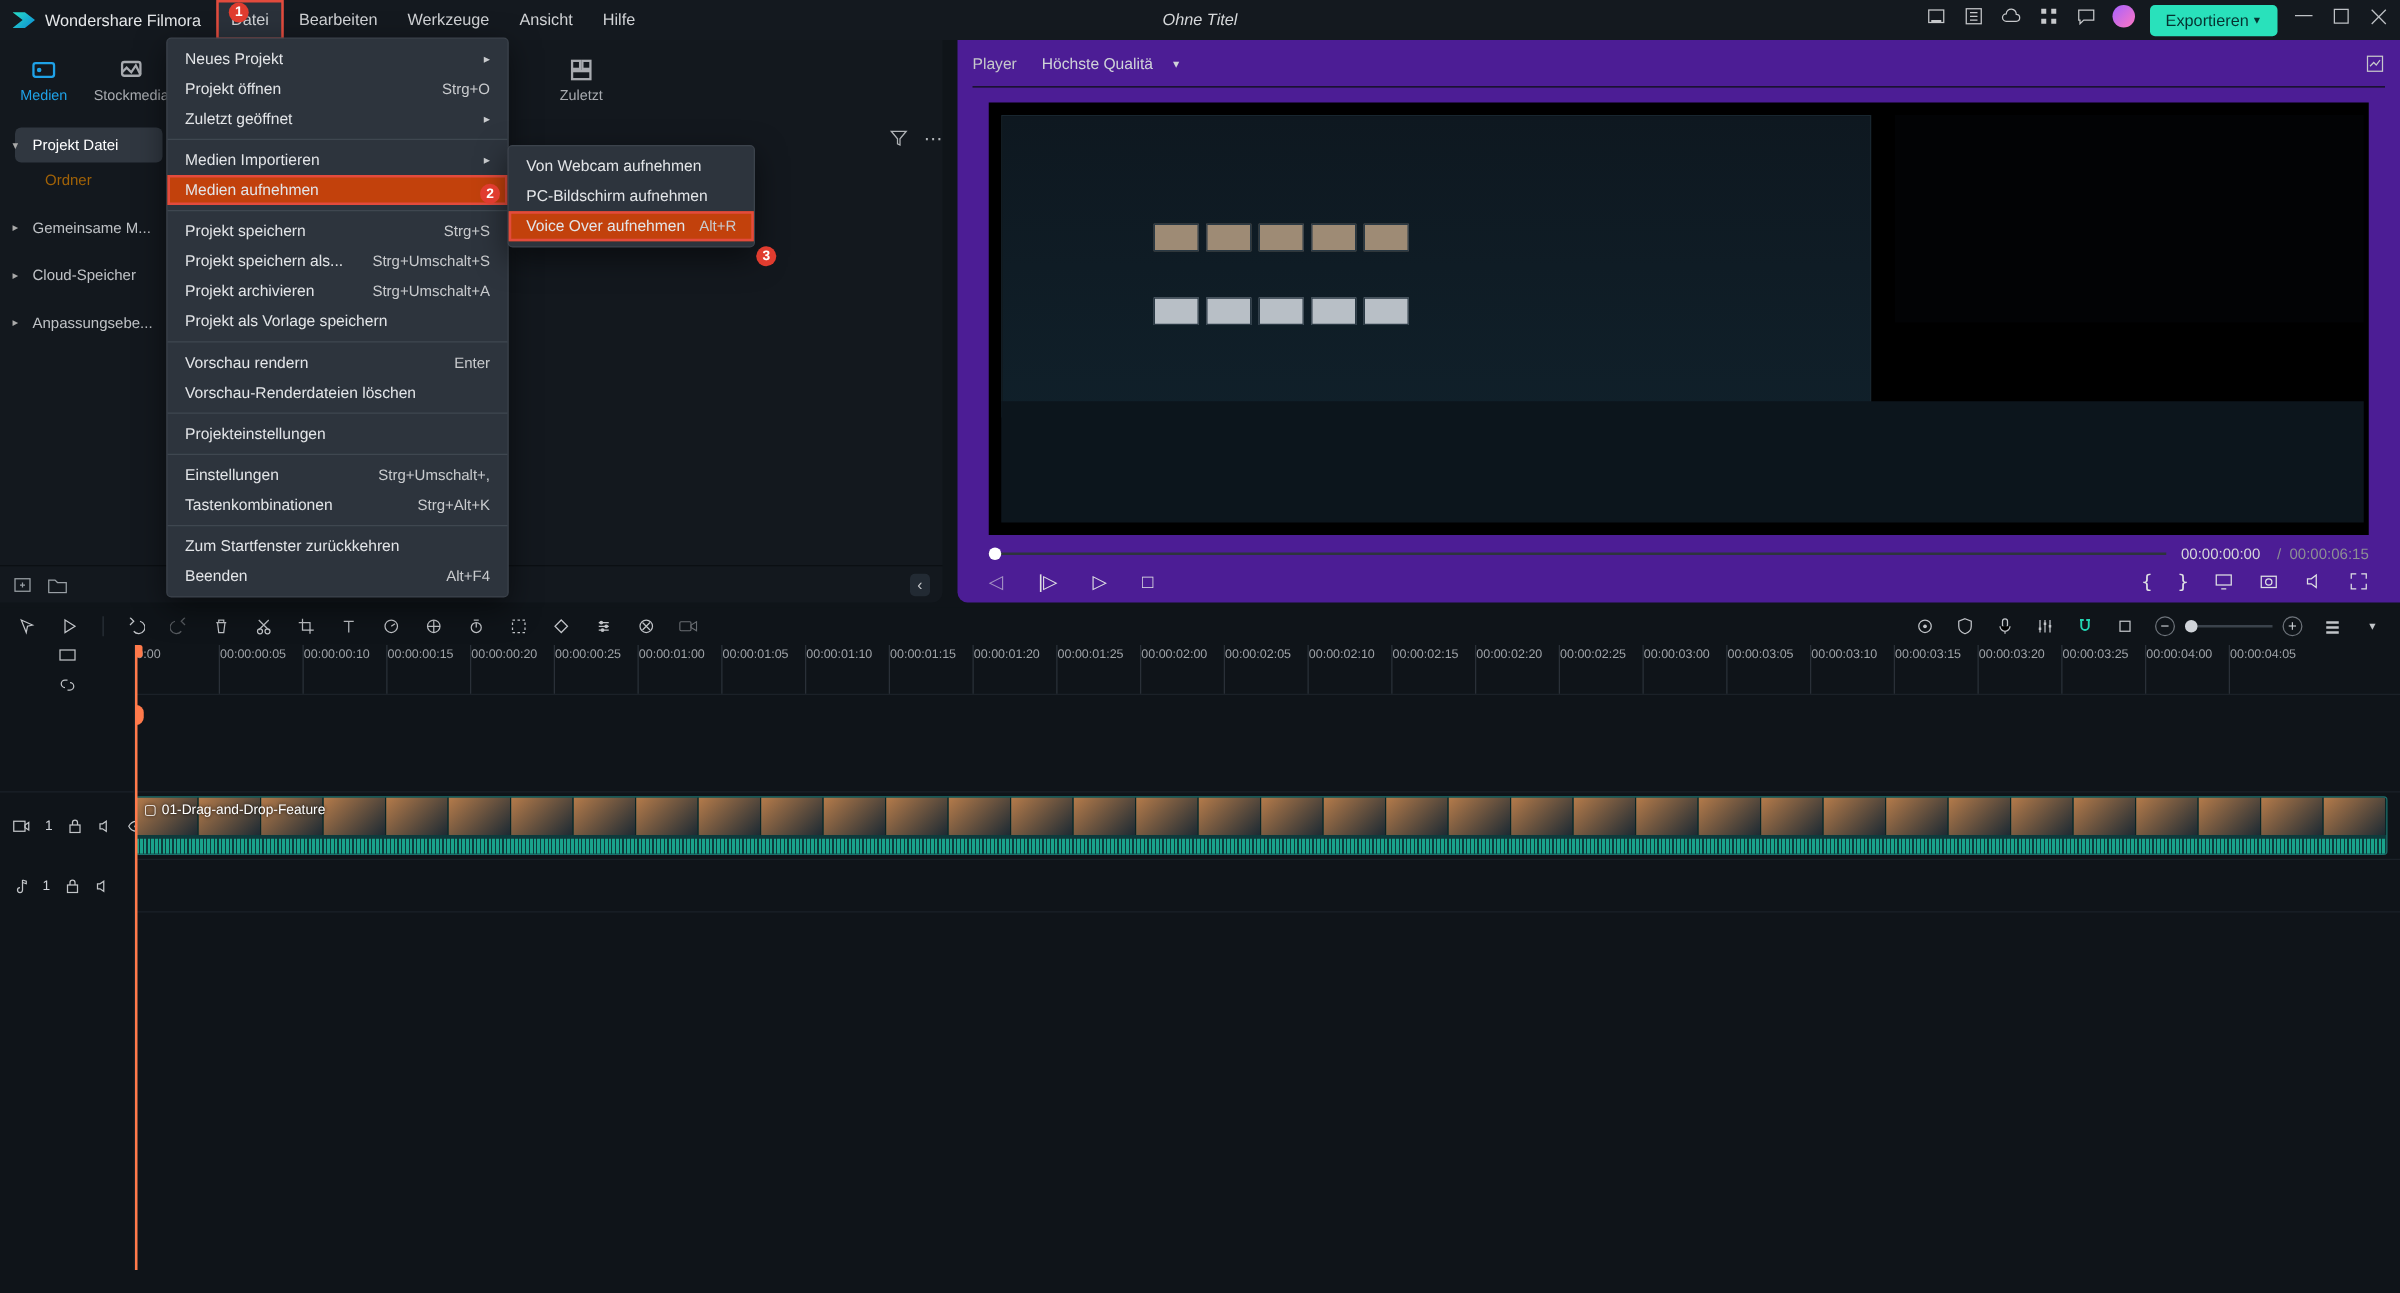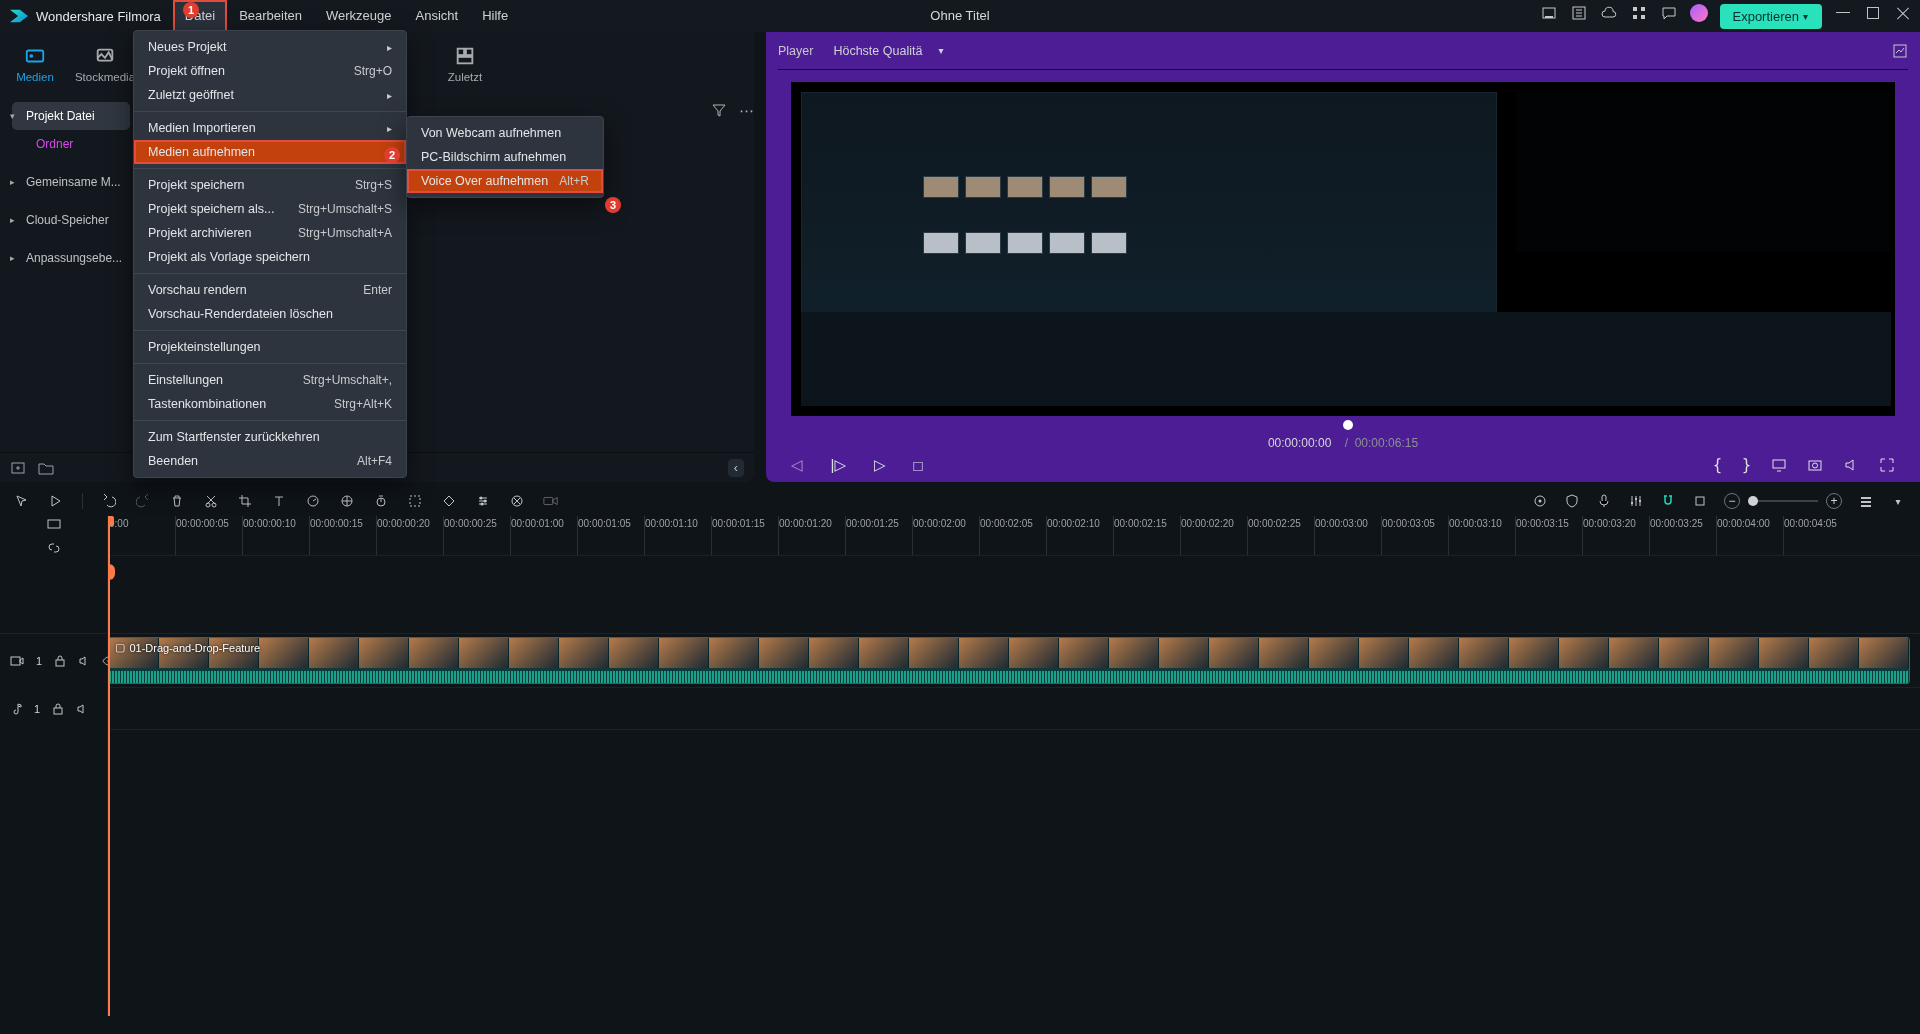--- a/index.html
+++ b/index.html
@@ -51,20 +51,21 @@
     font-weight: 600;
     z-index: 200;
   }
   .title-center {
     position: absolute;
     left: 50%; top: 0;
     transform: translateX(-50%);
     line-height: 32px;
     color: #d6d8da;
     font-size: 13px;
+    font-style: italic;
   }
   .titlebar-right { margin-left: auto; display: flex; align-items: flex-start; gap: 12px; }
   .tb-icon { width: 18px; height: 18px; display:flex;align-items:center;justify-content:center;fill:#c6c8cb;color:#c6c8cb; cursor:pointer;}
   .export-btn {
     background: #29e1bb;
     color: #063331;
     border-radius: 4px;
     padding: 5px 14px 5px 12px;
     font-size: 13px;
     font-weight: 500;
@@ -107,21 +108,21 @@
   .side-item {
     padding:7px 12px 7px 26px;
     color:#bfc2c6;
     font-size:12px;
     position:relative;
     cursor:pointer;
   }
   .side-item.active { background:#303740; border-radius:5px; margin:0 6px 0 12px; color:#fff; padding-left:14px;}
   .side-item .chev{position:absolute;left:10px;top:9px;font-size:9px;color:#aaa;}
   .side-item.active .chev{left:-2px;}
-  .folder-item { padding:7px 12px 7px 36px;color:#d946ef;font-size:12px;cursor:pointer;}
+  .folder-item { padding:7px 12px 7px 36px;color:#a16207;font-size:12px;cursor:pointer;}
   .lp-sidebar .side-item + .side-item,
   .lp-sidebar .folder-item + .side-item { margin-top:10px; }
   .lp-area { flex:1; padding:10px 12px; position:relative;}
   .lp-bottom {
     height:30px;
     border-top:1px solid #0b0f13;
     display:flex; align-items:center;
     padding:0 10px;
     gap:12px;
   }
@@ -208,21 +209,21 @@
     background:#020305;
   }
   .preview .mock-bottom {
     position:absolute; bottom:10px; left:10px; right:4px; height:28%;
     background:#0c151c;
   }
   .preview .mock-thumbs{position:absolute;top:28%;left:12%;display:grid;grid-template-columns:repeat(5,36px);gap:6px;}
   .preview .mock-thumbs div{width:36px;height:22px;background:#9e8b75;border:1px solid #2a3944;}
   .preview .mock-thumbs2{position:absolute;top:45%;left:12%;display:grid;grid-template-columns:repeat(5,36px);gap:6px;}
   .preview .mock-thumbs2 div{width:36px;height:22px;background:#b8bfc6;border:1px solid #2a3944;}
-  .scrub {margin:8px 13px 0 13px;display:flex;align-items:center;gap:12px;flex-direction:column;}
+  .scrub {margin:8px 13px 0 13px;display:flex;align-items:center;gap:12px;}
   .scrub-track{flex:1;height:2px;background:#2d343c;position:relative;}
   .scrub-thumb{position:absolute;left:0;top:-4px;width:10px;height:10px;border-radius:50%;background:#fff;}
   .player-time{font-size:12px;color:#d6d8da;}
   .player-time .tot{color:#8d9094;}
   .player-controls{margin:6px 13px 8px 13px;display:flex;align-items:center;gap:28px;}
   .player-controls .ic{color:#dfe1e4;font-size:15px;cursor:pointer;}
   .player-controls .right{margin-left:auto;display:flex;align-items:center;gap:20px;}
   .bracket{font-family:monospace;font-size:15px;}
 
   

